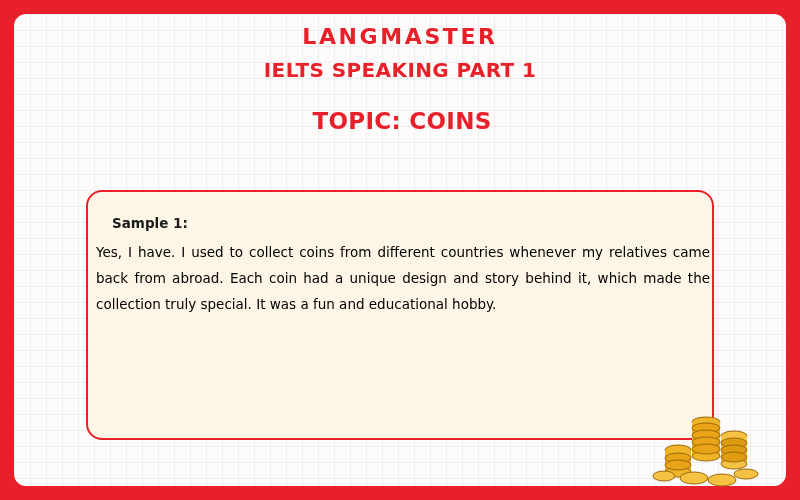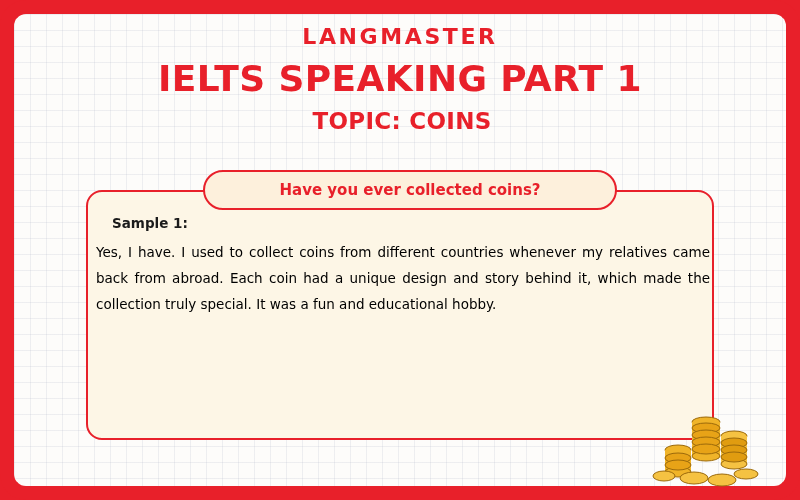--- a/index.html
+++ b/index.html
@@ -65,21 +65,21 @@
     font-family: "DejaVu Sans", sans-serif;
   }
 
   .title {
     position: absolute;
     top: 58px;
     left: 0;
     right: 0;
     text-align: center;
     color: #e8202a;
-    font-size: 36px;
+    font-size: 20px;
     font-weight: bold;
     letter-spacing: 0.4px;
     font-family: "DejaVu Sans", sans-serif;
   }
 
   .subtitle {
     position: absolute;
     top: 108px;
     left: 4px;
     right: 0;
@@ -166,23 +166,20 @@
   <div class="corner tr"></div>
   <div class="corner bl"></div>
   <div class="corner br"></div>
 
   <div class="brand">LANGMASTER</div>
   <div class="title">IELTS SPEAKING PART 1</div>
   <div class="subtitle">TOPIC: COINS</div>
 
   <div class="answer-box"></div>
 
-  <div class="question-pill">
-    <span>Have you ever collected coins?</span>
-  </div>
 
   <div class="content">
     <p class="sample-label">Sample 1:</p>
     <p class="sample-text">Yes, I have. I used to collect coins from different countries whenever my relatives came back from abroad. Each coin had a unique design and story behind it, which made the collection truly special. It was a fun and educational hobby.</p>
   </div>
 
   <svg class="coins" viewBox="0 0 130 90">
     <g stroke="#9c6a0b" stroke-width="1">
 
       <g fill="#f0b429">

